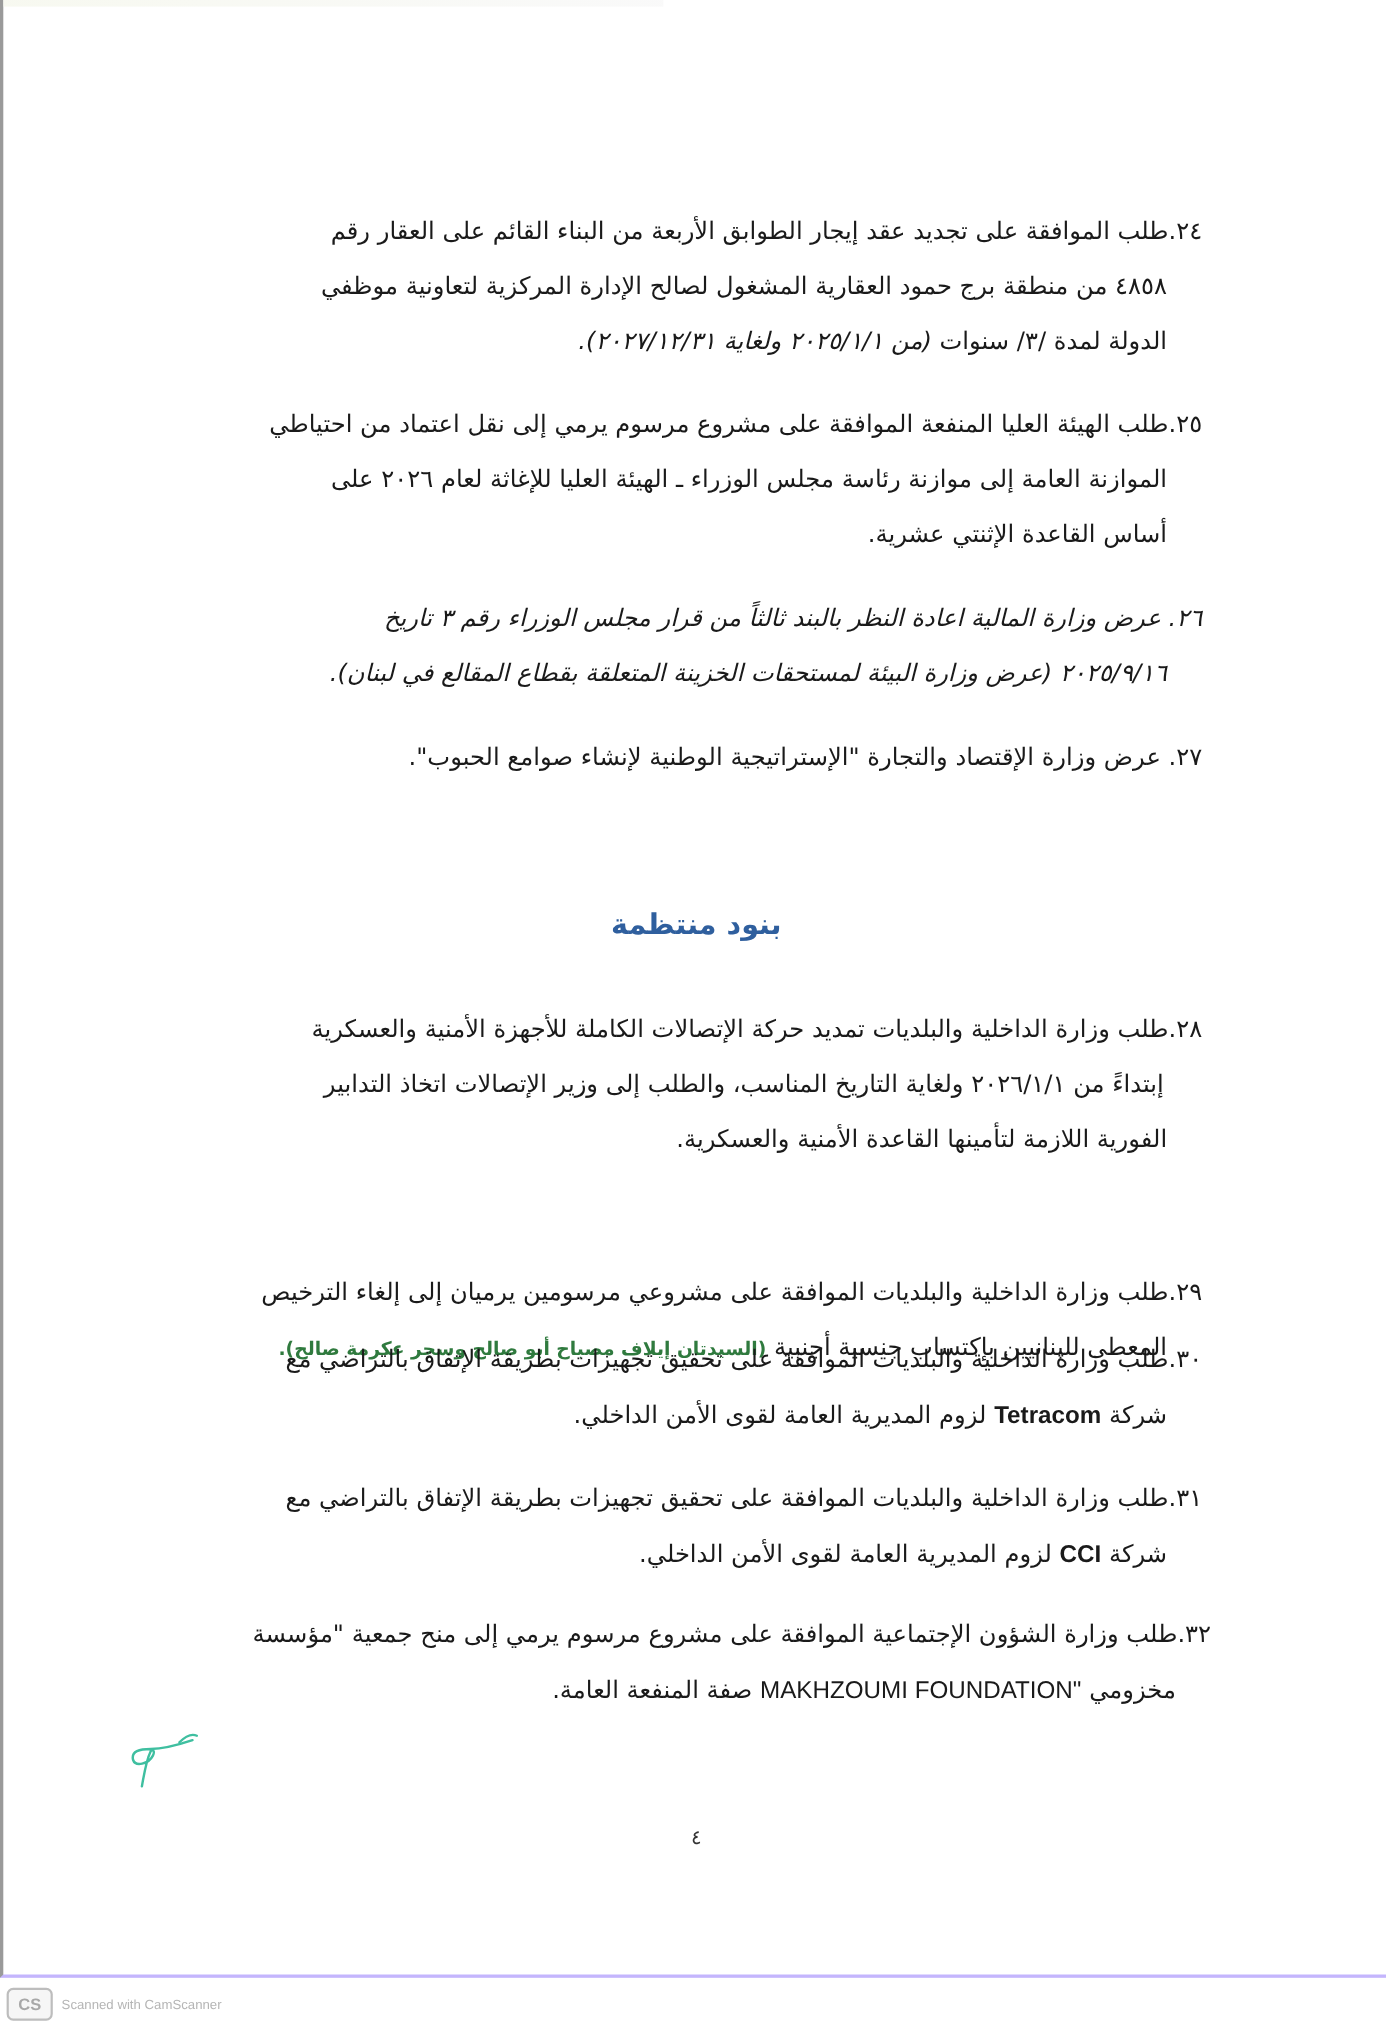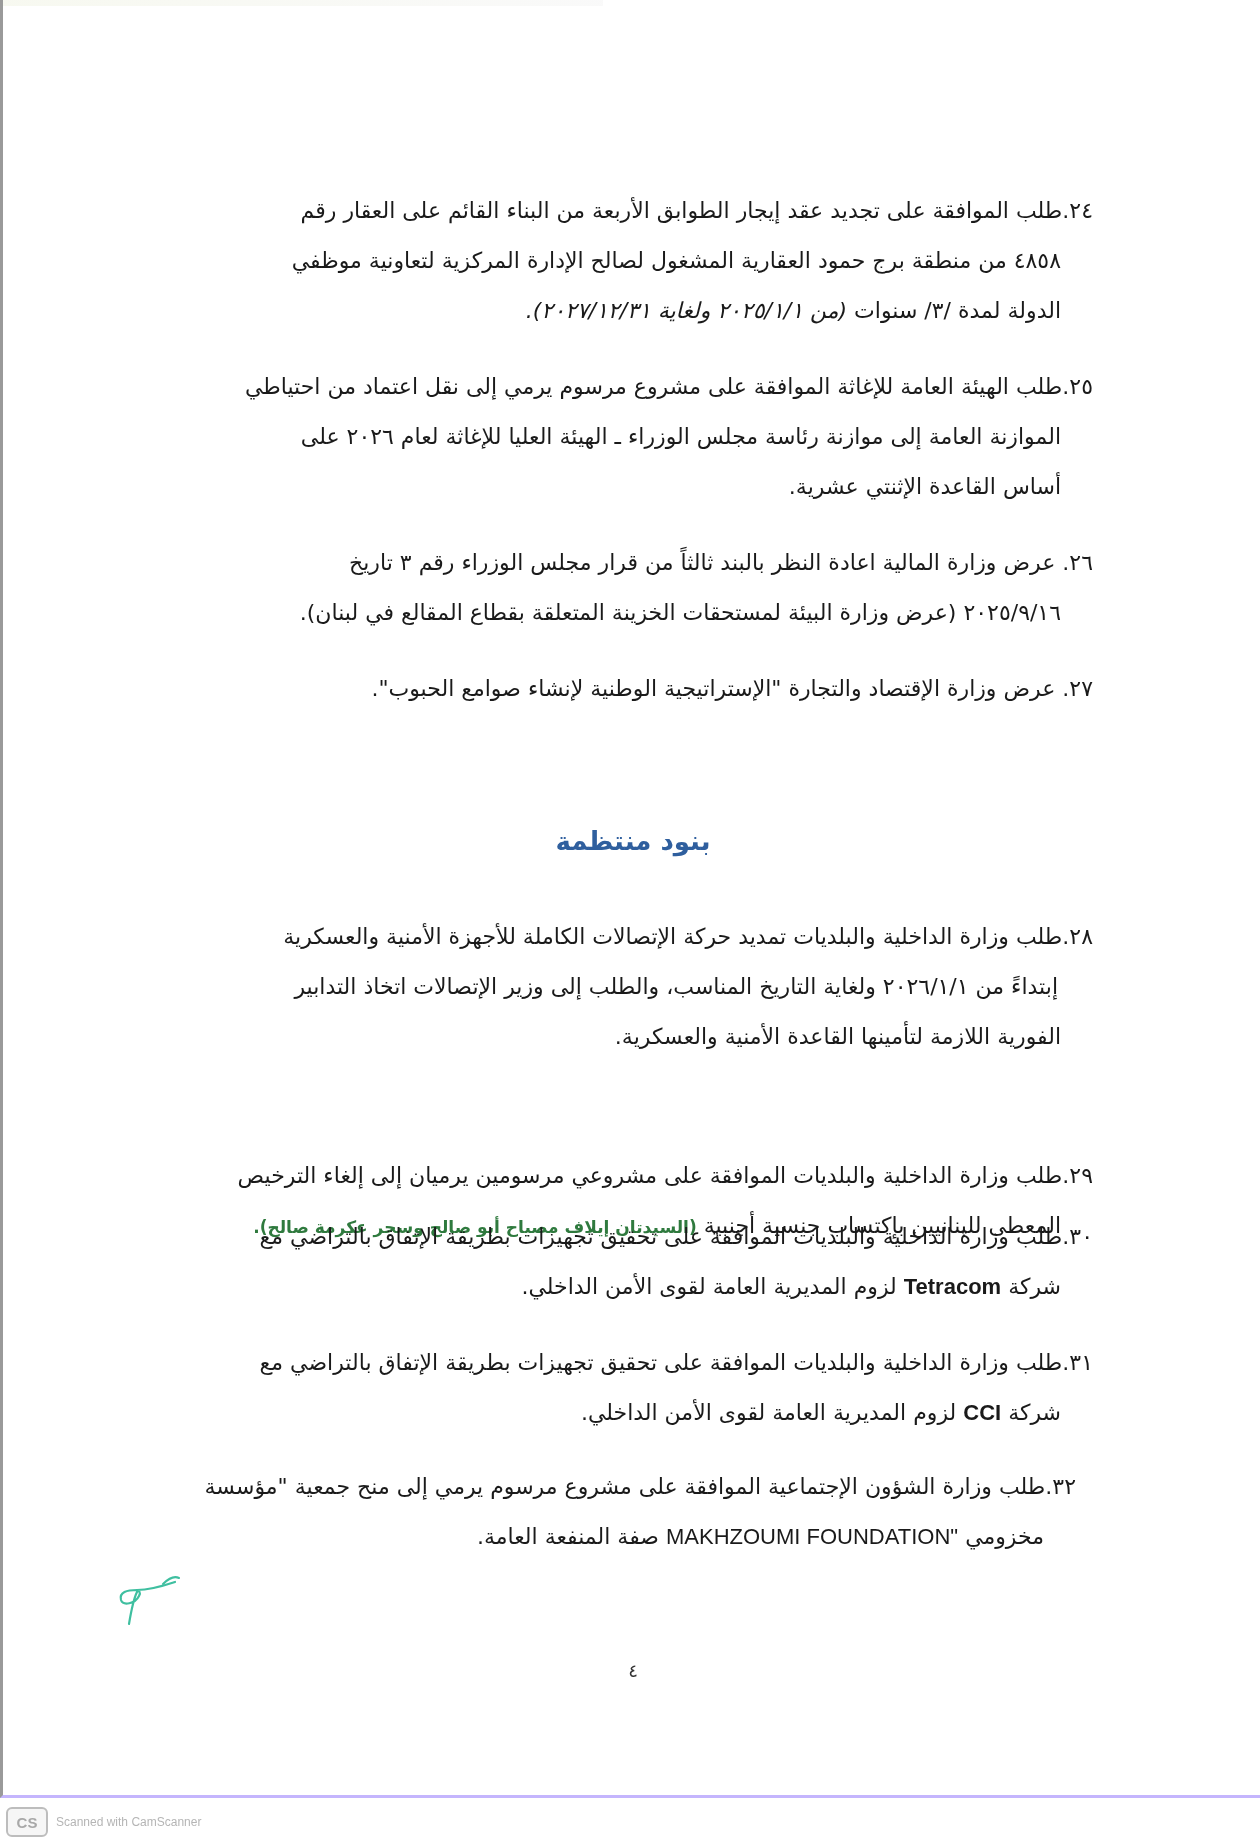--- a/index.html
+++ b/index.html
@@ -41,27 +41,27 @@
   <div class="item" style="left:175px; top:186px;">
     <div class="body-hang">
       <div><span>٢٤.</span><span>طلب الموافقة على تجديد عقد إيجار الطوابق الأربعة من البناء القائم على العقار رقم</span></div>
       <div style="margin-right:32px">٤٨٥٨ من منطقة برج حمود العقارية المشغول لصالح الإدارة المركزية لتعاونية موظفي</div>
       <div style="margin-right:32px"><span>الدولة لمدة /٣/ سنوات</span> <span class="italic">(من ٢٠٢٥/١/١ ولغاية ٢٠٢٧/١٢/٣١).</span></div>
     </div>
   </div>
 
   <div class="item" style="left:175px; top:362px;">
     <div class="body-hang">
-      <div><span>٢٥.</span><span>طلب الهيئة العامة للإغاثة الموافقة على مشروع مرسوم يرمي إلى نقل اعتماد من احتياطي</span></div>
+      <div><span>٢٥.</span><span>طلب الهيئة العليا المنفعة الموافقة على مشروع مرسوم يرمي إلى نقل اعتماد من احتياطي</span></div>
       <div style="margin-right:32px">الموازنة العامة إلى موازنة رئاسة مجلس الوزراء ـ الهيئة العليا للإغاثة لعام ٢٠٢٦ على</div>
       <div style="margin-right:32px">أساس القاعدة الإثنتي عشرية.</div>
     </div>
   </div>
 
-  <div class="item" style="left:175px; top:538px;">
+  <div class="item" style="left:175px; top:538px;font-style:italic;">
     <div class="body-hang">
       <div><span>٢٦.</span> <span>عرض وزارة المالية اعادة النظر بالبند ثالثاً من قرار مجلس الوزراء رقم ٣ تاريخ</span></div>
       <div style="margin-right:32px">٢٠٢٥/٩/١٦ (عرض وزارة البيئة لمستحقات الخزينة المتعلقة بقطاع المقالع في لبنان).</div>
     </div>
   </div>
 
   <div class="item" style="left:175px; top:664px;">
     <div class="body-hang">
       <div><span>٢٧.</span> <span>عرض وزارة الإقتصاد والتجارة "الإستراتيجية الوطنية لإنشاء صوامع الحبوب".</span></div>
     </div>
@@ -91,21 +91,21 @@
     </div>
   </div>
 
   <div class="item" style="left:175px; top:1338px;">
     <div class="body-hang">
       <div><span>٣١.</span><span>طلب وزارة الداخلية والبلديات الموافقة على تحقيق تجهيزات بطريقة الإتفاق بالتراضي مع</span></div>
       <div style="margin-right:32px"><span>شركة</span> <span class="latin bold">CCI</span> <span>لزوم المديرية العامة لقوى الأمن الداخلي.</span></div>
     </div>
   </div>
 
-  <div class="item" style="left:158px; top:1462px;">
+  <div class="item" style="left:183px; top:1462px;">
     <div class="body-hang">
       <div><span>٣٢.</span><span>طلب وزارة الشؤون الإجتماعية الموافقة على مشروع مرسوم يرمي إلى منح جمعية "مؤسسة</span></div>
       <div style="margin-right:32px"><span>مخزومي</span> <span class="latin">MAKHZOUMI FOUNDATION"</span> <span>صفة المنفعة العامة.</span></div>
     </div>
   </div>
 
   <svg class="signature" viewBox="0 0 90 60">
     <path d="M62 12 C50 16 36 20 24 20 C14 20 6 22 8 30 C10 36 22 34 26 26 C28 22 26 20 24 22 C20 30 18 42 16 54" fill="none" stroke="#3fbfa0" stroke-width="2.2" stroke-linecap="round"></path>
     <path d="M50 14 C56 8 62 6 66 8" fill="none" stroke="#3fbfa0" stroke-width="2" stroke-linecap="round"></path>
   </svg>

